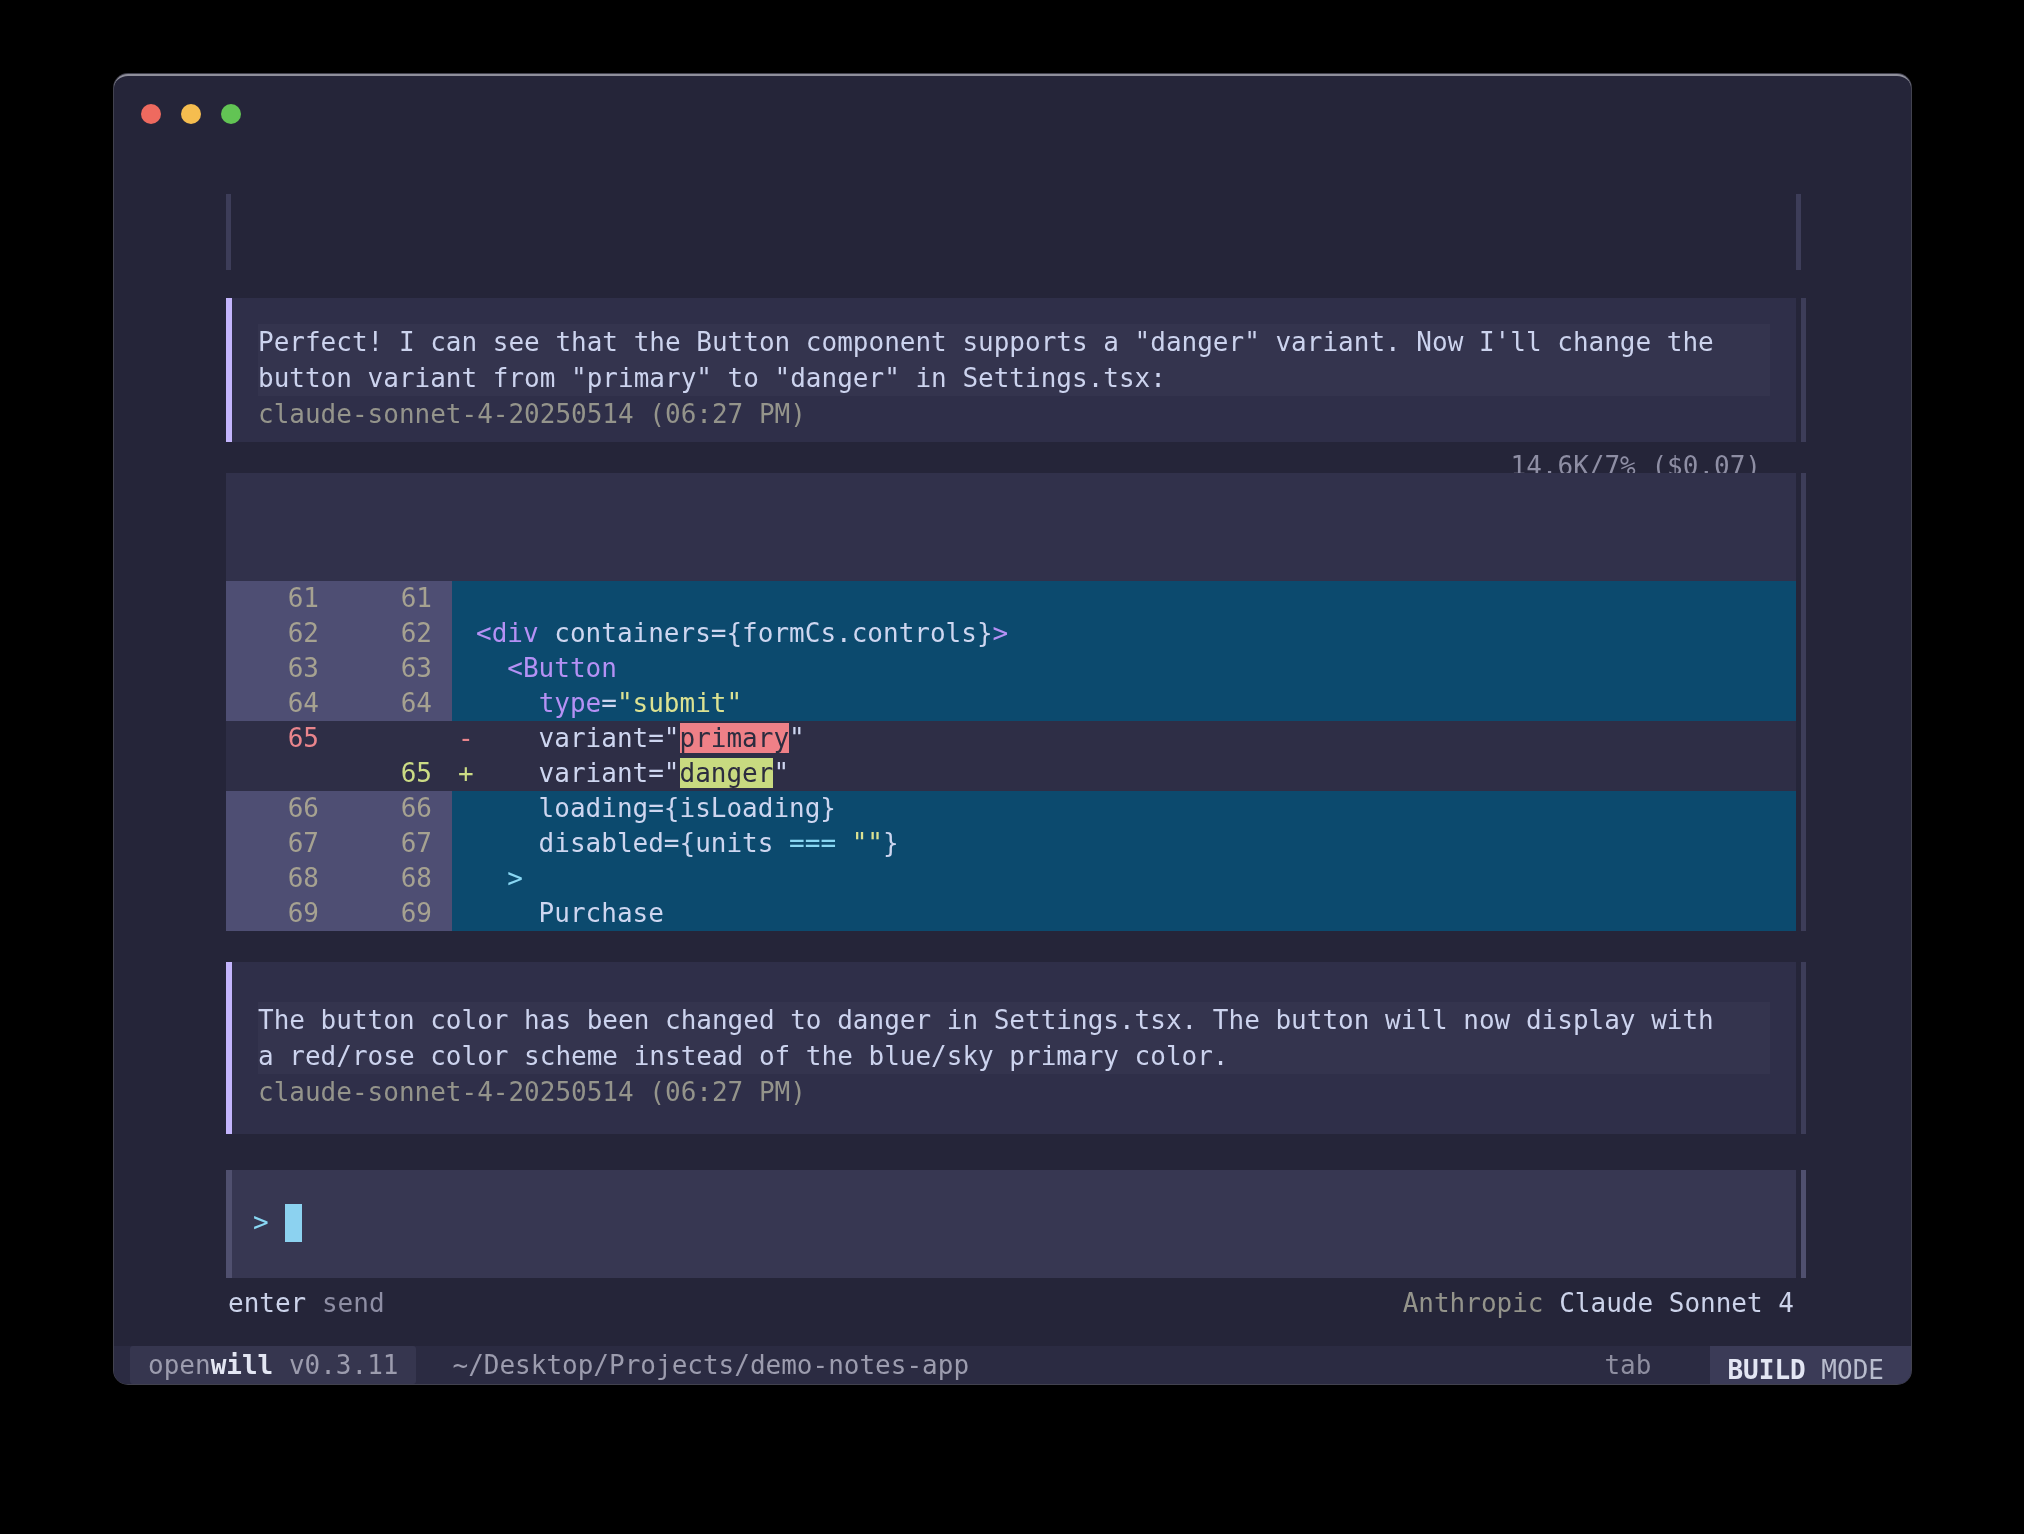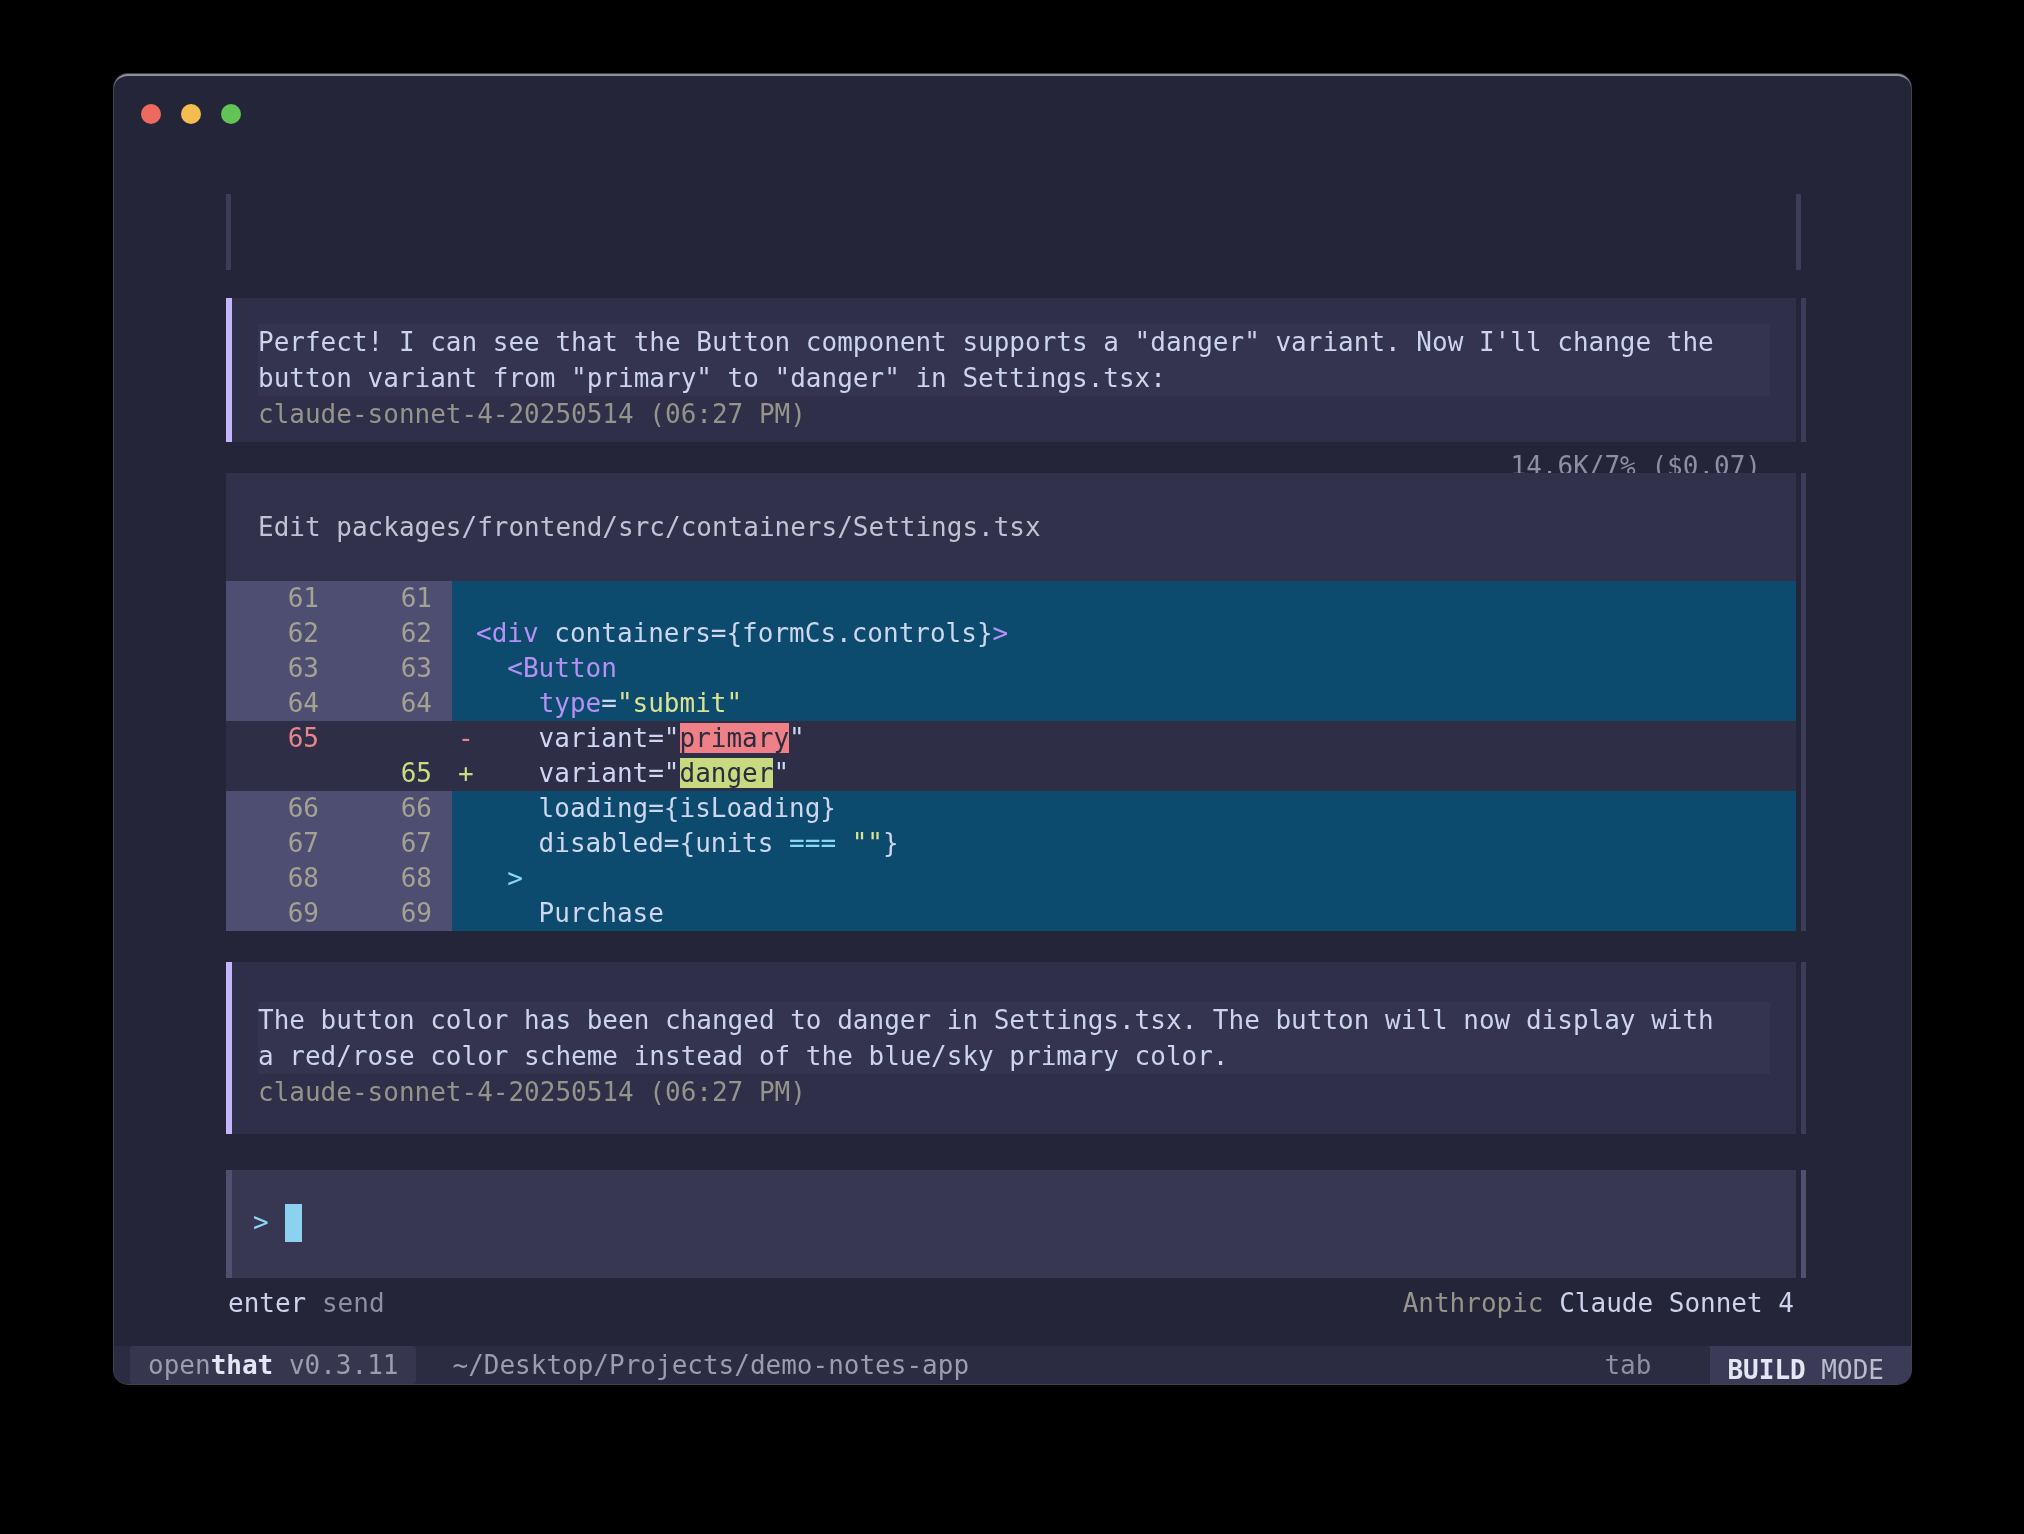--- a/index.html
+++ b/index.html
@@ -113,21 +113,20 @@
     <span class="vbar r"></span>
     <div class="para">
         <div class="line">Perfect! I can see that the Button component supports a "danger" variant. Now I'll change the</div>
         <div class="line">button variant from "primary" to "danger" in Settings.tsx:</div>
       </div>
     <div class="meta">claude-sonnet-4-20250514 (06:27 PM)</div>
   </div>
 
   <div class="blk edit-block">
     <span class="vbar r"></span>
-    <div class="edit-header">Edit packages/frontend/src/containers/Settings.tsx</div>
     <div class="diff">
         <div class="drow ctx"><span class="ln ln1">61</span><span class="ln ln2">61</span><span class="mark"></span><span class="code"></span></div>
         <div class="drow ctx"><span class="ln ln1">62</span><span class="ln ln2">62</span><span class="mark"></span><span class="code"><span class="tok-p">&lt;div</span><span class="tok-w"> containers=</span><span class="tok-w">{formCs.controls}</span><span class="tok-p">&gt;</span></span></div>
         <div class="drow ctx"><span class="ln ln1">63</span><span class="ln ln2">63</span><span class="mark"></span><span class="code"><span class="tok-w">  </span><span class="tok-p">&lt;Button</span></span></div>
         <div class="drow ctx"><span class="ln ln1">64</span><span class="ln ln2">64</span><span class="mark"></span><span class="code"><span class="tok-w">    </span><span class="tok-p">type</span><span class="tok-w">=</span><span class="tok-s">"submit"</span></span></div>
         <div class="drow del"><span class="ln ln1">65</span><span class="ln ln2"></span><span class="mark">-</span><span class="code"><span class="tok-w">    variant="</span><span class="tok-delhl">primary</span><span class="tok-w">"</span></span></div>
         <div class="drow add"><span class="ln ln1"></span><span class="ln ln2">65</span><span class="mark">+</span><span class="code"><span class="tok-w">    variant="</span><span class="tok-addhl">danger</span><span class="tok-w">"</span></span></div>
         <div class="drow ctx"><span class="ln ln1">66</span><span class="ln ln2">66</span><span class="mark"></span><span class="code"><span class="tok-w">    loading={isLoading}</span></span></div>
         <div class="drow ctx"><span class="ln ln1">67</span><span class="ln ln2">67</span><span class="mark"></span><span class="code"><span class="tok-w">    disabled={units </span><span class="tok-c">===</span><span class="tok-w"> </span><span class="tok-s">""</span><span class="tok-w">}</span></span></div>
         <div class="drow ctx"><span class="ln ln1">68</span><span class="ln ln2">68</span><span class="mark"></span><span class="code"><span class="tok-w">  </span><span class="tok-c">&gt;</span></span></div>
@@ -148,20 +147,20 @@
     <span class="vbar r"></span>
     <span class="prompt">&gt;</span><span class="cursor"></span>
   </div>
 
   <div class="hints">
     <div><span class="key">enter</span><span class="muted"> </span><span class="muted">send</span></div>
     <div><span class="muted2">Anthropic</span><span class="muted2"> </span><span class="key">Claude Sonnet 4</span></div>
   </div>
 
   <div class="statusbar">
-    <div class="seg app"><span>open</span><span class="b">that</span><span> </span><span>v0.3.11</span></div>
+    <div class="seg app"><span>open</span><span class="b">will</span><span> </span><span>v0.3.11</span></div>
     <div class="cwd">~/Desktop/Projects/demo-notes-app</div>
     <div class="spacer"></div>
     <div class="tabhint">tab</div>
     <div class="seg mode"><span class="b">BUILD</span><span> MODE</span></div>
   </div>
 
 </div>
 
 </body></html>

